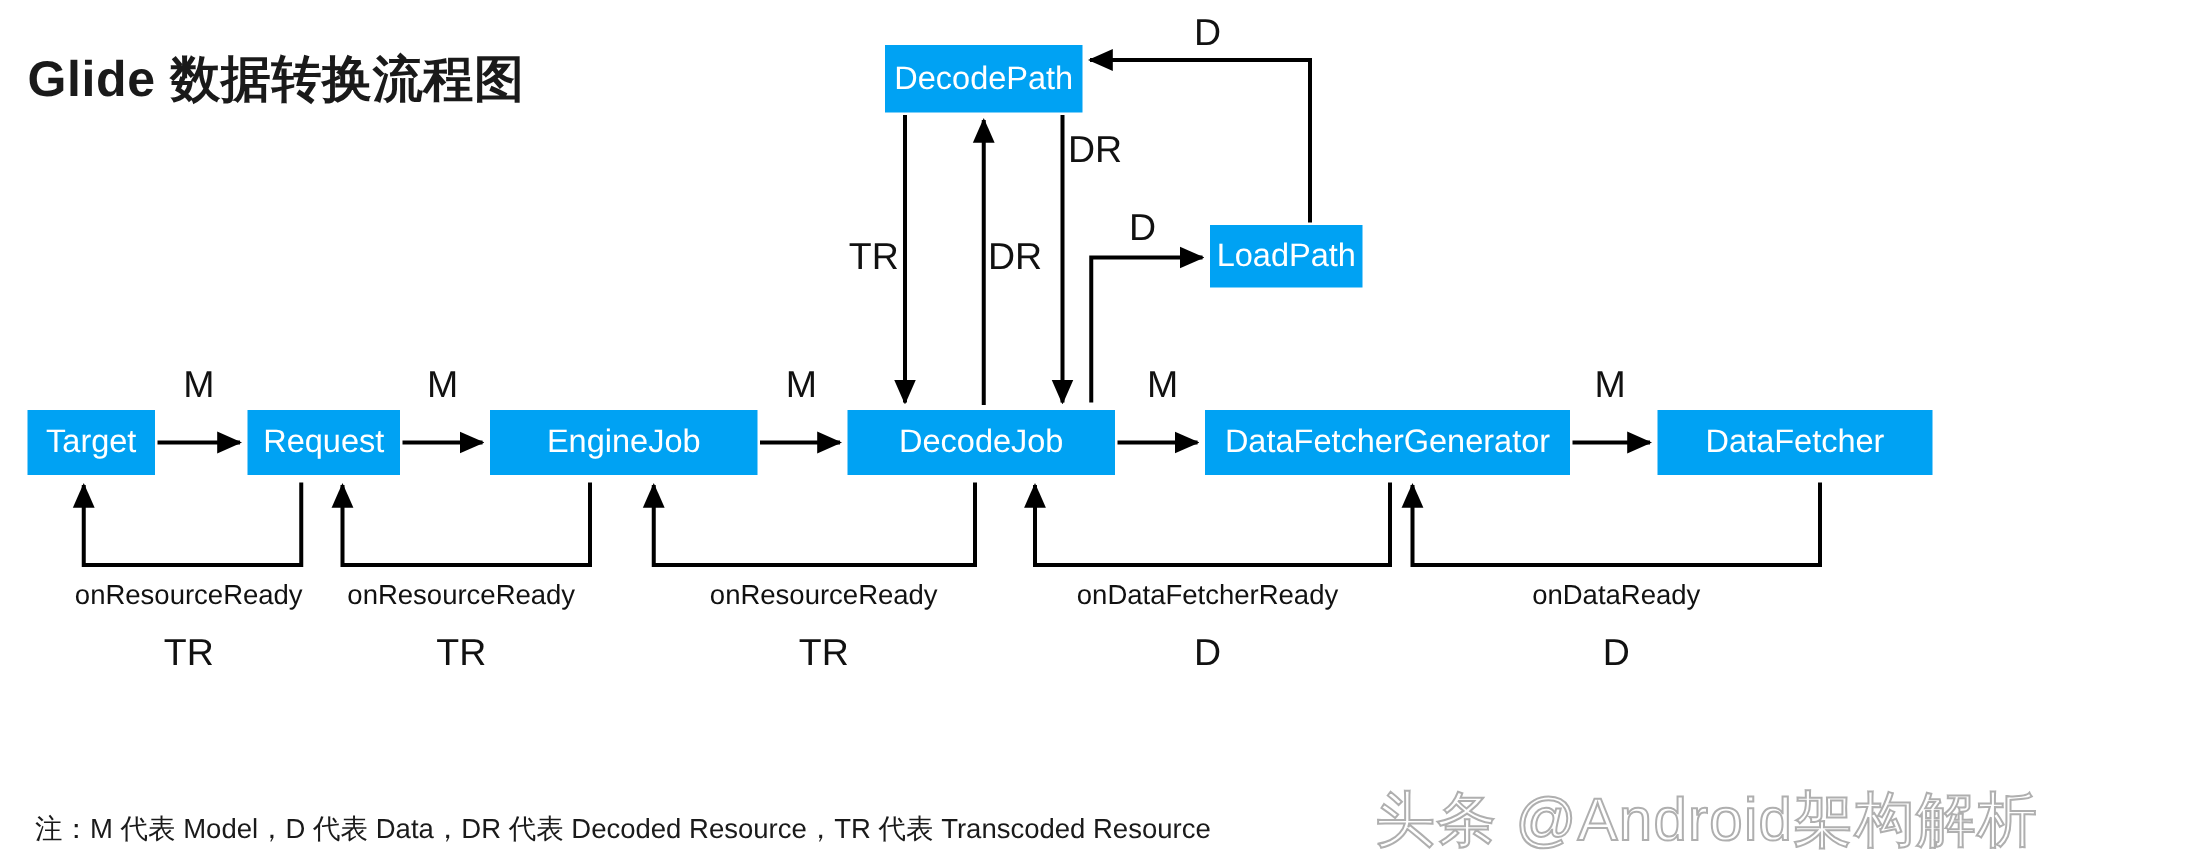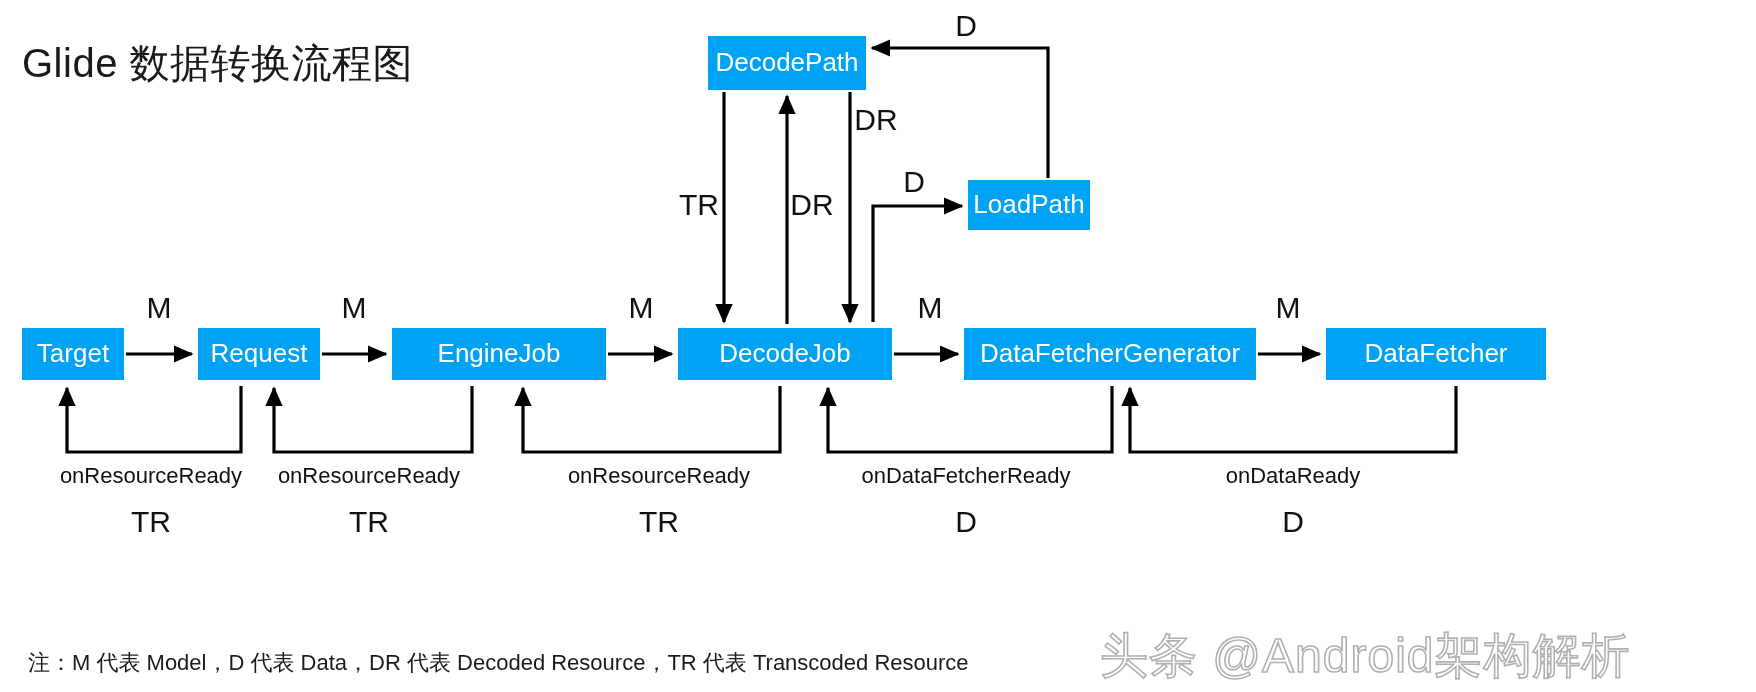--- a/index.html
+++ b/index.html
@@ -22,21 +22,21 @@
     left: 0;
     top: 0;
     width: 1756px;
     height: 692px;
   }
   .page-title {
     position: absolute;
     left: 22px;
     top: 36px;
     font-size: 40px;
-    font-weight: 400;
+    font-weight: 700;
     color: #1a1a1a;
     letter-spacing: 0.5px;
     white-space: nowrap;
   }
   .footnote {
     position: absolute;
     left: 28px;
     top: 648px;
     font-size: 22px;
     color: #1a1a1a;

